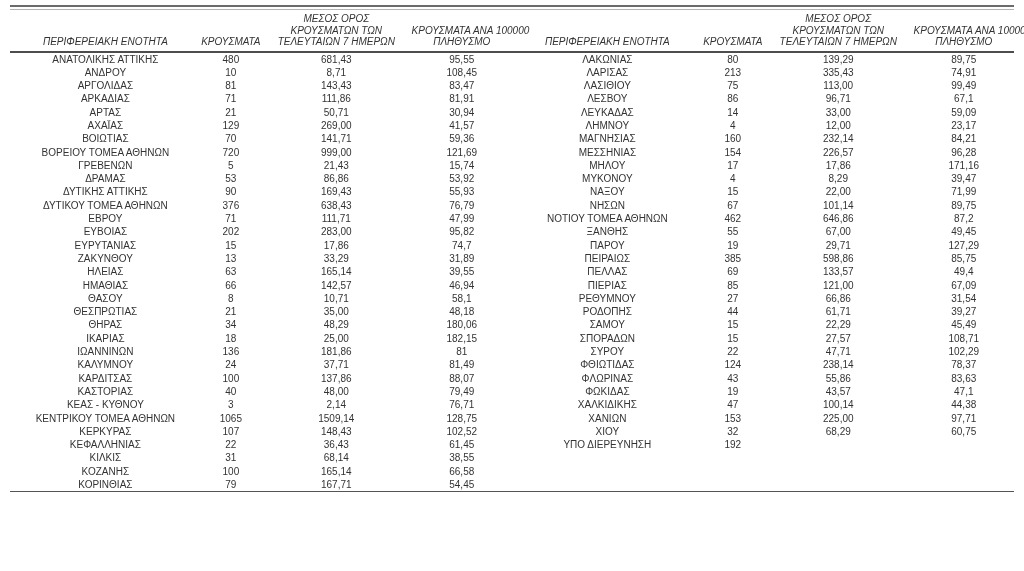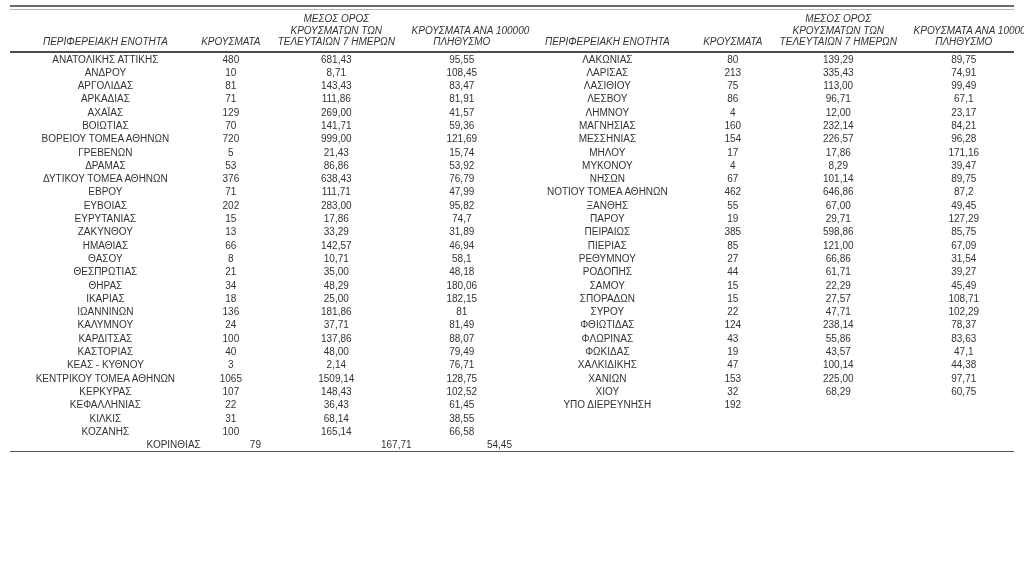--- a/index.html
+++ b/index.html
@@ -43,21 +43,20 @@
     text-align:center;
     font-size:10px;
     height:13.3px;
     line-height:13.3px;
     padding:0;
     white-space:nowrap;
     overflow:visible;
   }
   table.report tbody tr:last-child td{
     border-bottom:1.5px solid var(--bottom-border);
-    text-align:right;
   }
   .hline{display:block;}
 </style>
 </head>
 <body>
 
 <div class="page">
   <div class="top-rule"></div>
   <table class="report">
     <colgroup>
@@ -139,20 +138,30 @@
           <td>ΑΡΚΑΔΙΑΣ</td>
           <td>71</td>
           <td>111,86</td>
           <td>81,91</td>
           <td>ΛΕΣΒΟΥ</td>
           <td>86</td>
           <td>96,71</td>
           <td>67,1</td>
         </tr>
         <tr>
+          <td>ΑΡΤΑΣ</td>
+          <td>21</td>
+          <td>50,71</td>
+          <td>30,94</td>
+          <td>ΛΕΥΚΑΔΑΣ</td>
+          <td>14</td>
+          <td>33,00</td>
+          <td>59,09</td>
+        </tr>
+        <tr>
           <td>ΑΧΑΪΑΣ</td>
           <td>129</td>
           <td>269,00</td>
           <td>41,57</td>
           <td>ΛΗΜΝΟΥ</td>
           <td>4</td>
           <td>12,00</td>
           <td>23,17</td>
         </tr>
         <tr>
@@ -189,20 +198,30 @@
           <td>ΔΡΑΜΑΣ</td>
           <td>53</td>
           <td>86,86</td>
           <td>53,92</td>
           <td>ΜΥΚΟΝΟΥ</td>
           <td>4</td>
           <td>8,29</td>
           <td>39,47</td>
         </tr>
         <tr>
+          <td>ΔΥΤΙΚΗΣ ΑΤΤΙΚΗΣ</td>
+          <td>90</td>
+          <td>169,43</td>
+          <td>55,93</td>
+          <td>ΝΑΞΟΥ</td>
+          <td>15</td>
+          <td>22,00</td>
+          <td>71,99</td>
+        </tr>
+        <tr>
           <td>ΔΥΤΙΚΟΥ ΤΟΜΕΑ ΑΘΗΝΩΝ</td>
           <td>376</td>
           <td>638,43</td>
           <td>76,79</td>
           <td>ΝΗΣΩΝ</td>
           <td>67</td>
           <td>101,14</td>
           <td>89,75</td>
         </tr>
         <tr>
@@ -239,20 +258,30 @@
           <td>ΖΑΚΥΝΘΟΥ</td>
           <td>13</td>
           <td>33,29</td>
           <td>31,89</td>
           <td>ΠΕΙΡΑΙΩΣ</td>
           <td>385</td>
           <td>598,86</td>
           <td>85,75</td>
         </tr>
         <tr>
+          <td>ΗΛΕΙΑΣ</td>
+          <td>63</td>
+          <td>165,14</td>
+          <td>39,55</td>
+          <td>ΠΕΛΛΑΣ</td>
+          <td>69</td>
+          <td>133,57</td>
+          <td>49,4</td>
+        </tr>
+        <tr>
           <td>ΗΜΑΘΙΑΣ</td>
           <td>66</td>
           <td>142,57</td>
           <td>46,94</td>
           <td>ΠΙΕΡΙΑΣ</td>
           <td>85</td>
           <td>121,00</td>
           <td>67,09</td>
         </tr>
         <tr>

